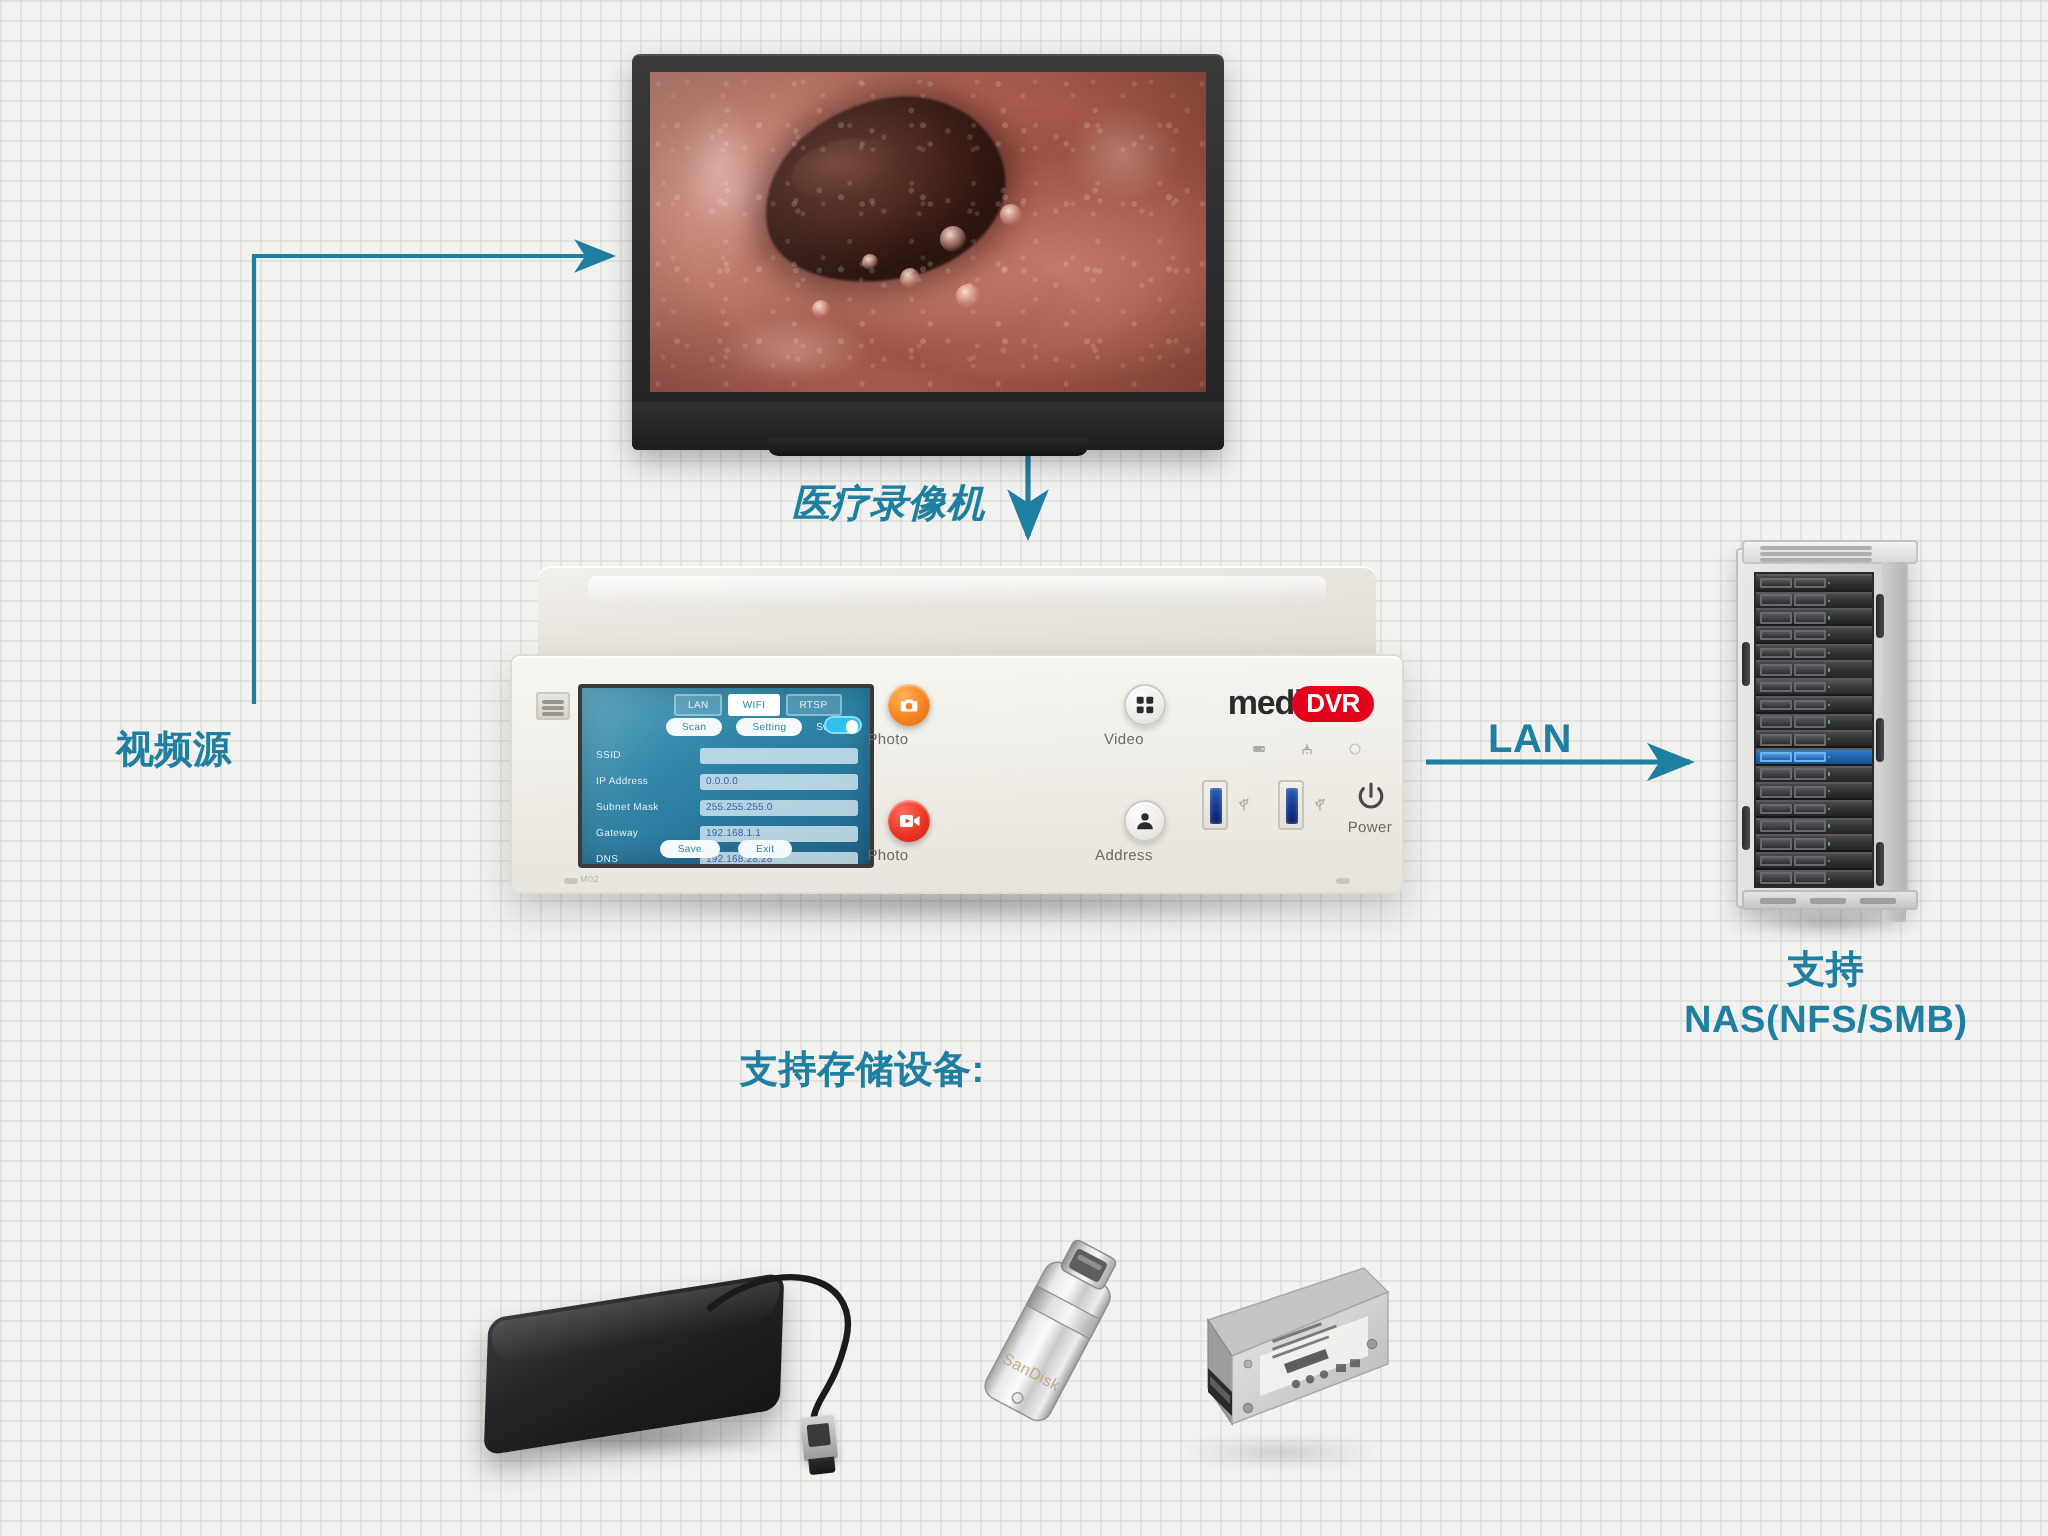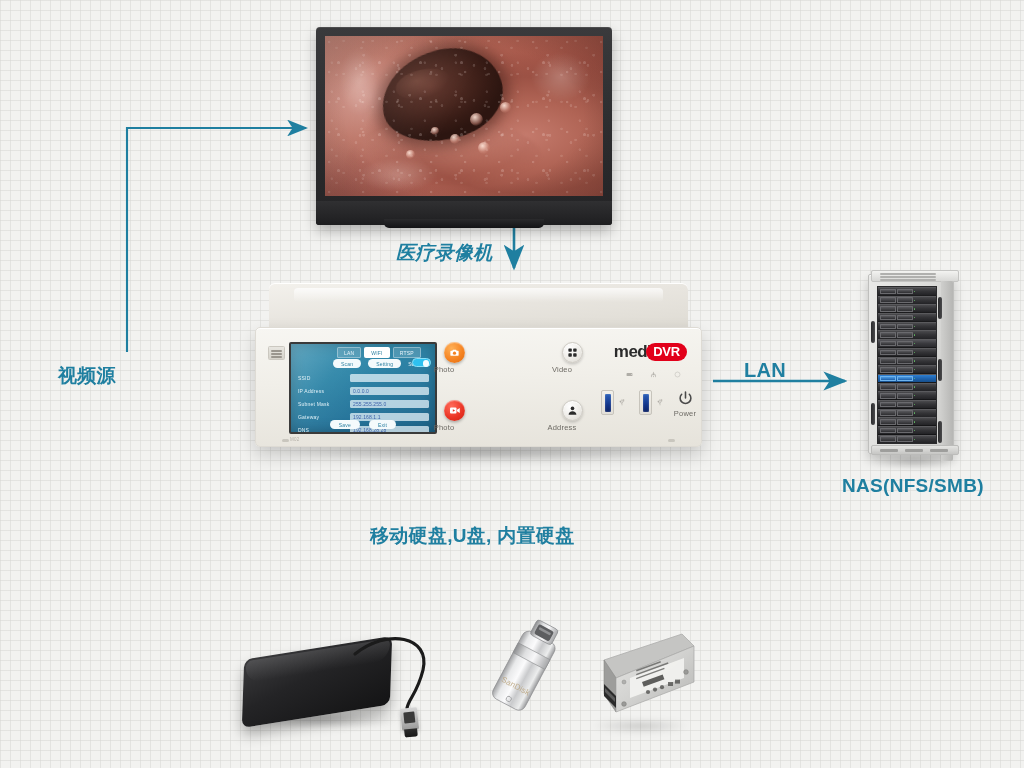--- a/index.html
+++ b/index.html
@@ -428,24 +428,25 @@
 
   <div class="lbl" id="label-video-source">视频源</div>
 
   <div class="lbl" id="label-recorder">
     <span>医疗录像机</span>
   </div>
 
   <div class="lbl" id="label-lan">LAN</div>
 
   <div class="lbl" id="label-storage">
-    <div>移动硬盘,U盘, 内置硬盘</div>
+    <div>支持存储设备:</div>
   </div>
 
   <div class="lbl" id="label-nas">
+    <div>支持</div>
     <div>NAS(NFS/SMB)</div>
   </div>
 
   <div id="recorder">
     <div class="rec-shadow"></div>
     <div class="rec-top"></div>
     <div class="rec-face">
 
       <div class="brand-badge">
         <i style="top:3px"></i>

